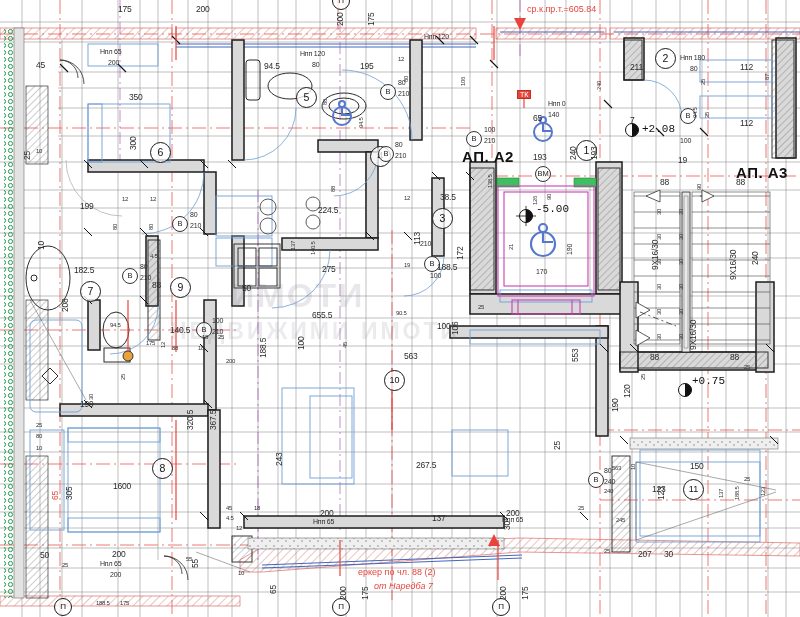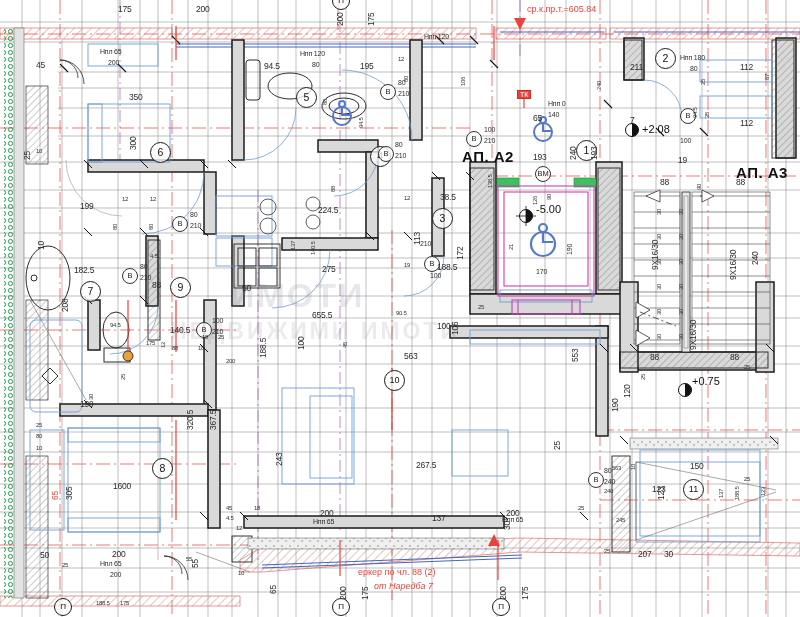--- a/index.html
+++ b/index.html
@@ -7,21 +7,21 @@
   #plan{position:relative;width:800px;height:617px;background:#ffffff;overflow:hidden;}
   #plan svg{position:absolute;left:0;top:0;}
   .lbl{position:absolute;font-family:"Liberation Sans",sans-serif;white-space:nowrap;}
   
   .dim{font-size:8.5px;color:#2b2b2b;letter-spacing:-0.2px;}
   .dim7{font-size:7px;color:#2b2b2b;letter-spacing:-0.2px;}
   .dim6{font-size:6px;color:#333;letter-spacing:-0.3px;}
   .vert{transform-origin:0 0;transform:rotate(-90deg);}
   .redb{color:#e8443c;font-size:9px;}
   .big{font-size:15px;color:#111;font-weight:bold;letter-spacing:0.5px;}
-  .elev{font-size:11px;color:#111;}
+  .elev{font-size:11px;color:#111;font-family:Liberation Mono, monospace;}
   .circnum{position:absolute;border:1.1px solid #1a1a1a;border-radius:50%;
            width:19px;height:19px;line-height:18px;text-align:center;
            font-size:10.5px;color:#111;background:rgba(255,255,255,0.75);}
   .dcirc{position:absolute;border:1px solid #333;border-radius:50%;
          width:14px;height:14px;line-height:13px;text-align:center;
          font-size:7.5px;color:#222;background:rgba(255,255,255,0.8);}
   .tk{position:absolute;background:#e8443c;color:#fff;font-size:7px;
       padding:0 2px;border:1px solid #b32;}
   .wm{position:absolute;color:rgba(120,120,140,0.17);font-size:34px;
       font-weight:bold;letter-spacing:2px;pointer-events:none;}

